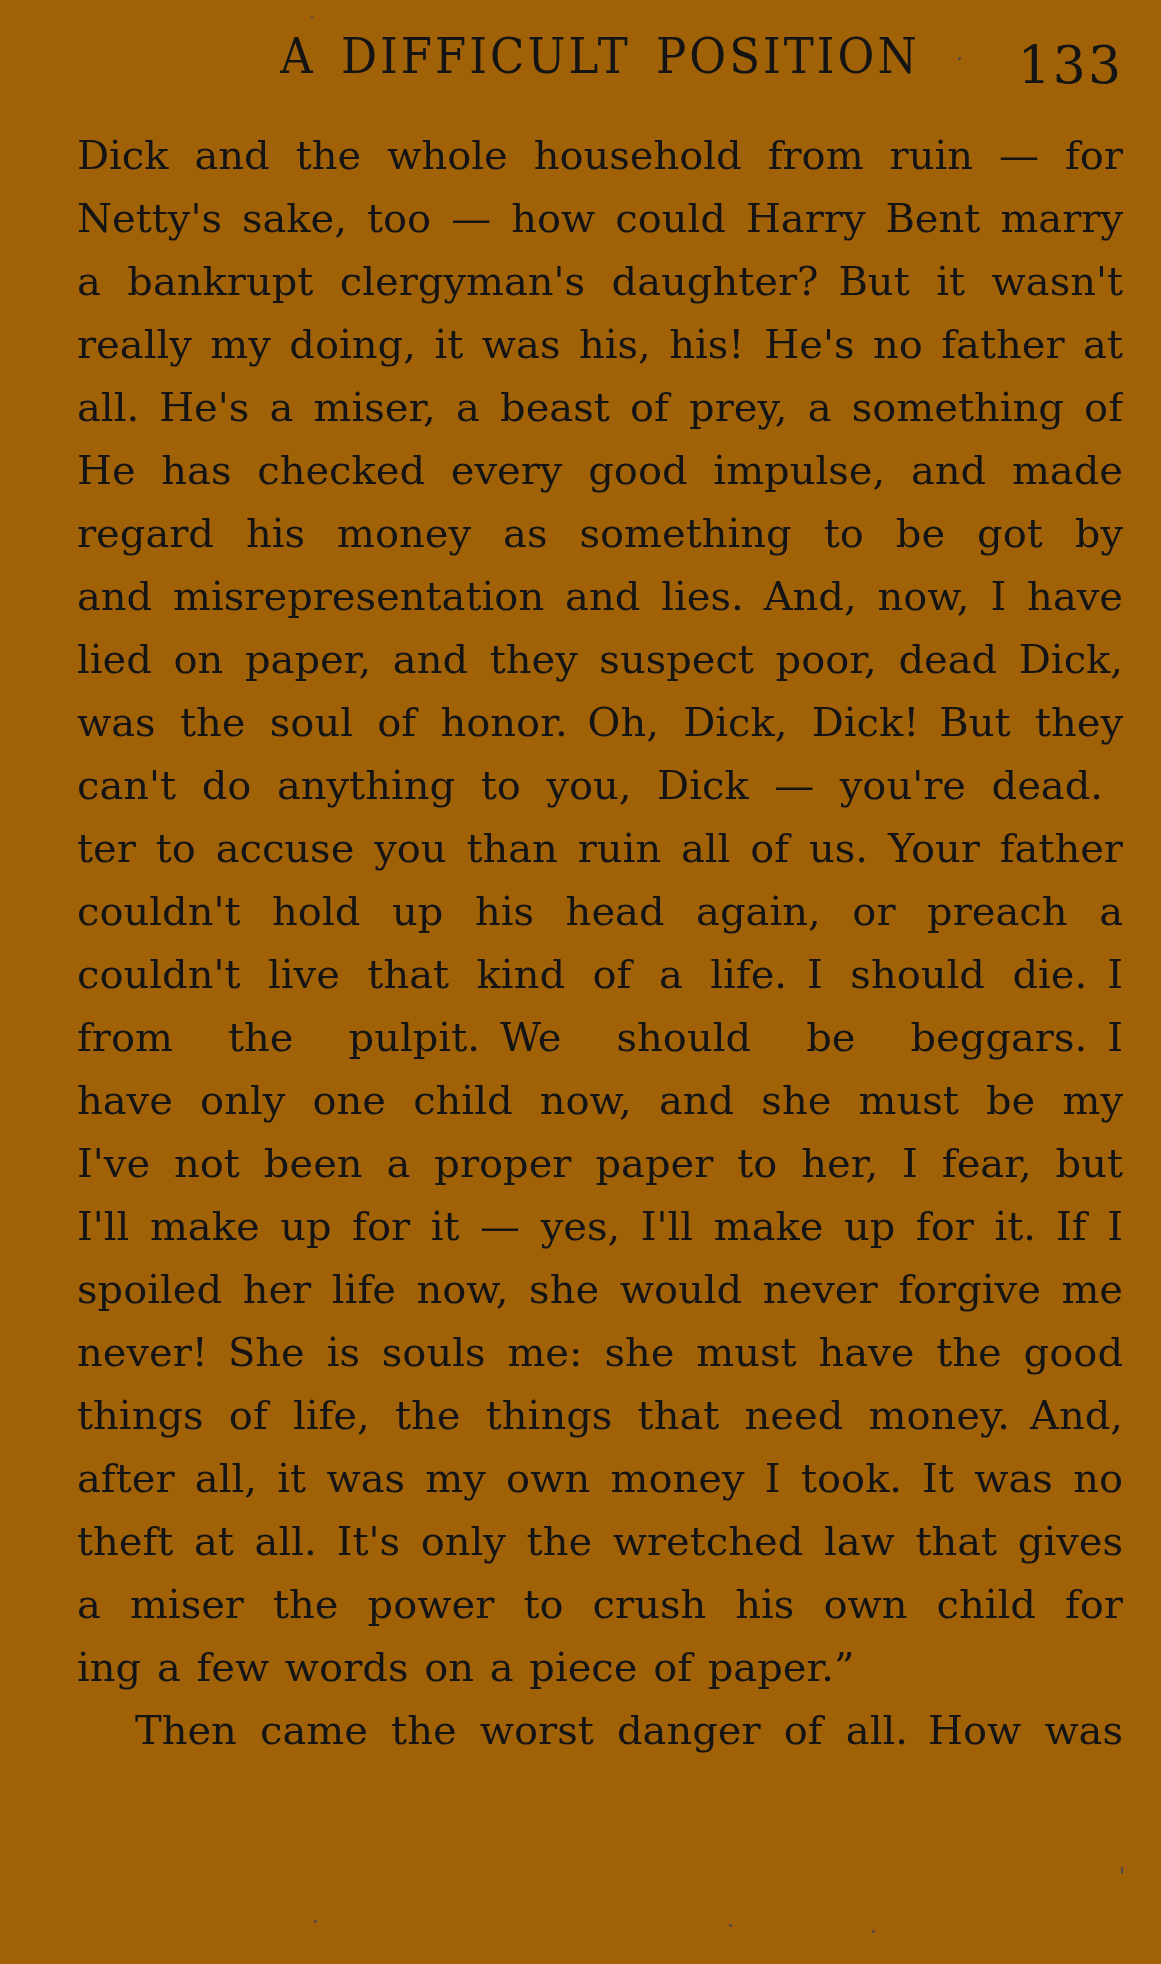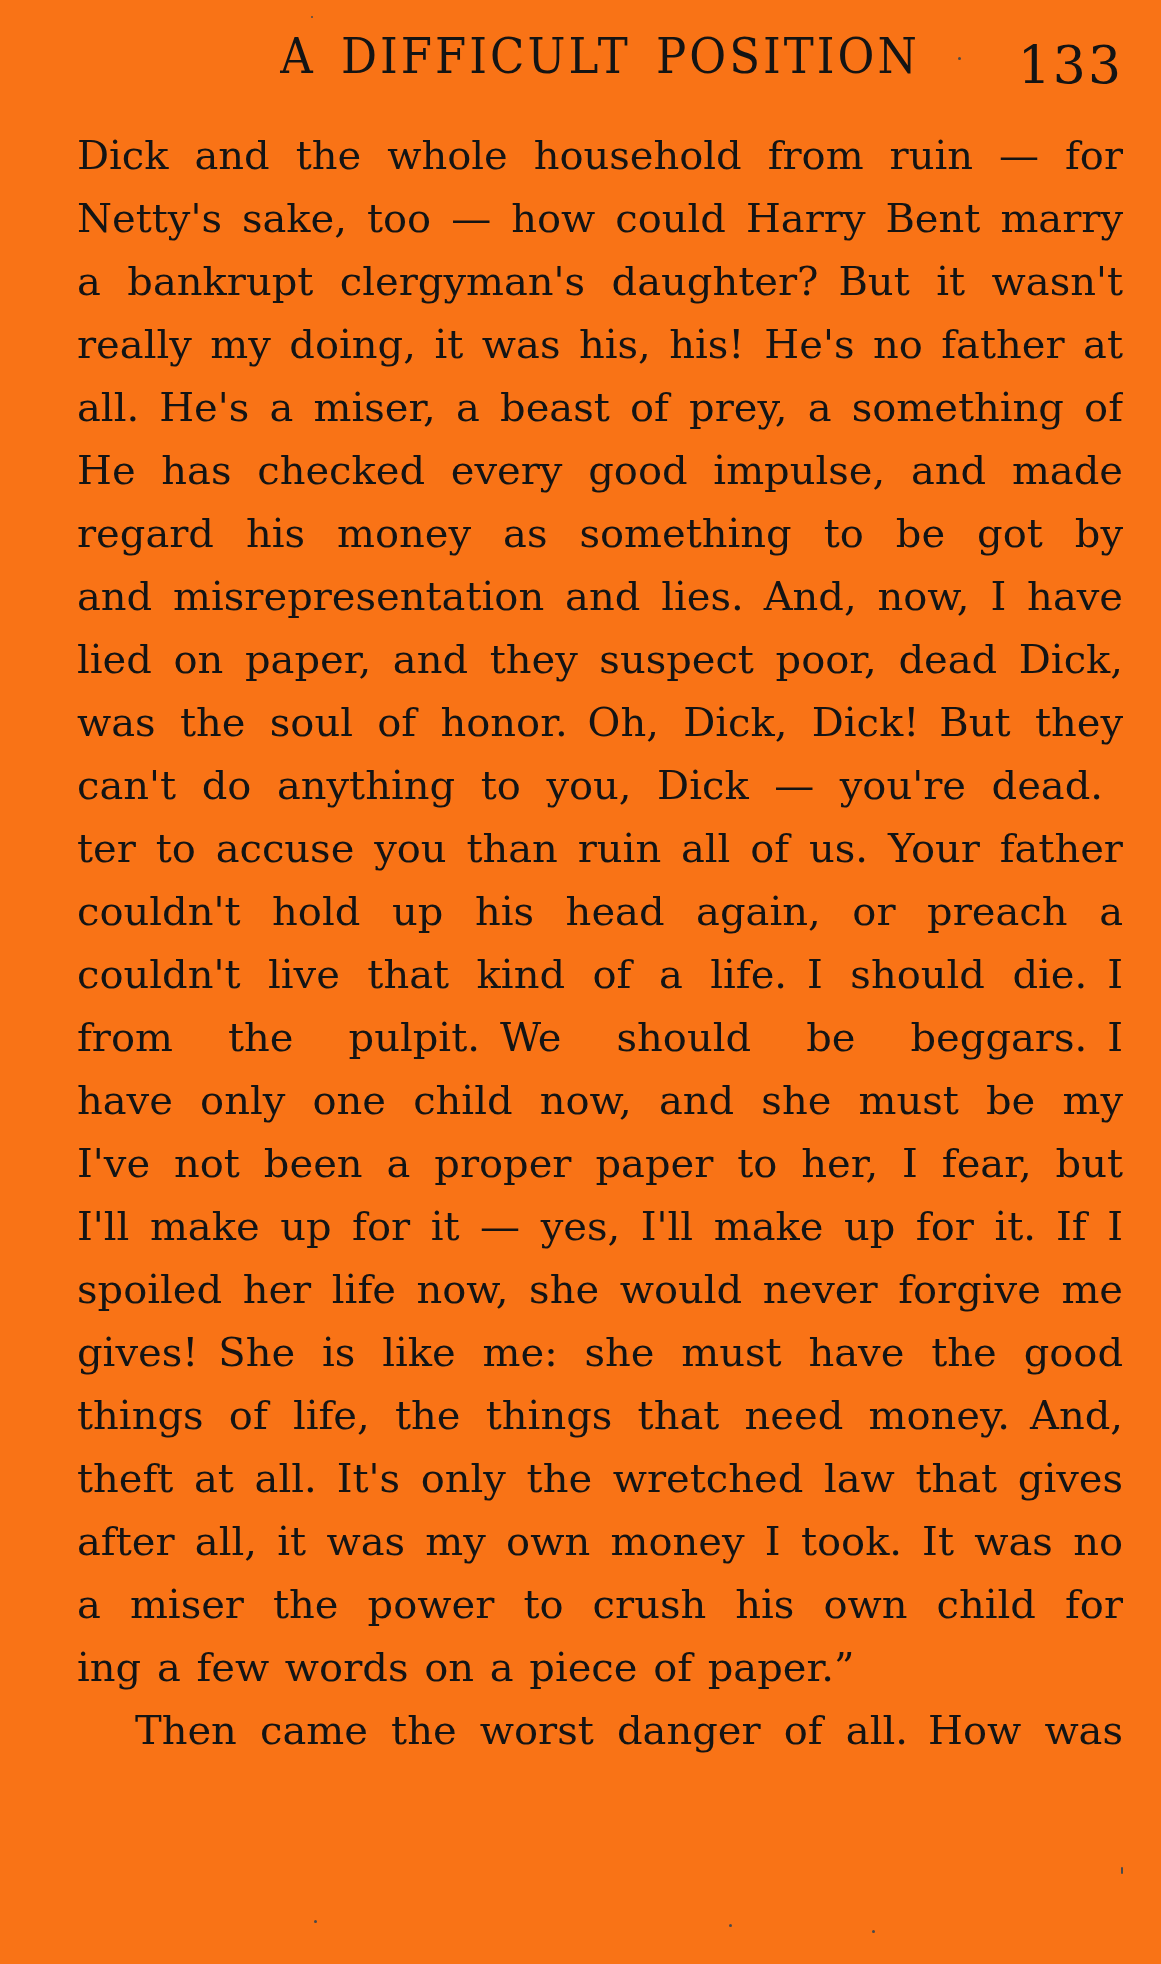--- a/index.html
+++ b/index.html
@@ -4,21 +4,21 @@
 <style>
   html, body {
     margin: 0;
     padding: 0;
     background: #ffffff;
   }
   .page {
     position: relative;
     width: 1161px;
     height: 1964px;
-    background: #f97316;
+    background: #a16207;
     color: #141414;
     font-family: "DejaVu Serif", "Liberation Serif", serif;
     overflow: hidden;
   }
   .header {
     position: absolute;
     left: 77px;
     top: 24px;
     width: 1046px;
     height: 66px;
@@ -99,24 +99,24 @@
       <div class="line">was the soul of honor. Oh, Dick, Dick! But they</div>
       <div class="line">can't do anything to you, Dick — you're dead. Bet-</div>
       <div class="line">ter to accuse you than ruin all of us. Your father</div>
       <div class="line">couldn't hold up his head again, or preach a sermon</div>
       <div class="line">couldn't live that kind of a life. I should die. I</div>
       <div class="line">from the pulpit. We should be beggars. I</div>
       <div class="line">have only one child now, and she must be my care.</div>
       <div class="line">I've not been a proper paper to her, I fear, but</div>
       <div class="line">I'll make up for it — yes, I'll make up for it. If I</div>
       <div class="line">spoiled her life now, she would never forgive me —</div>
-      <div class="line">gives! She is like me: she must have the good</div>
+      <div class="line">never! She is souls me: she must have the good</div>
       <div class="line">things of life, the things that need money. And,</div>
+      <div class="line">after all, it was my own money I took. It was no</div>
       <div class="line">theft at all. It's only the wretched law that gives</div>
-      <div class="line">after all, it was my own money I took. It was no</div>
       <div class="line">a miser the power to crush his own child for scrawl-</div>
       <div class="line para-end">ing a few words on a piece of paper.”</div>
       <div class="line indent">Then came the worst danger of all. How was</div>
     </div>
 
   <span class="speck" style="left:311px; top:16px; width:2px; height:2px;"></span>
   <span class="speck" style="left:958px; top:57px; width:3px; height:3px;"></span>
   <span class="tick" style="left:1121px; top:1867px; width:2px; height:7px;"></span>
   <span class="speck" style="left:314px; top:1920px; width:3px; height:3px;"></span>
   <span class="speck" style="left:729px; top:1924px; width:3px; height:3px;"></span>

